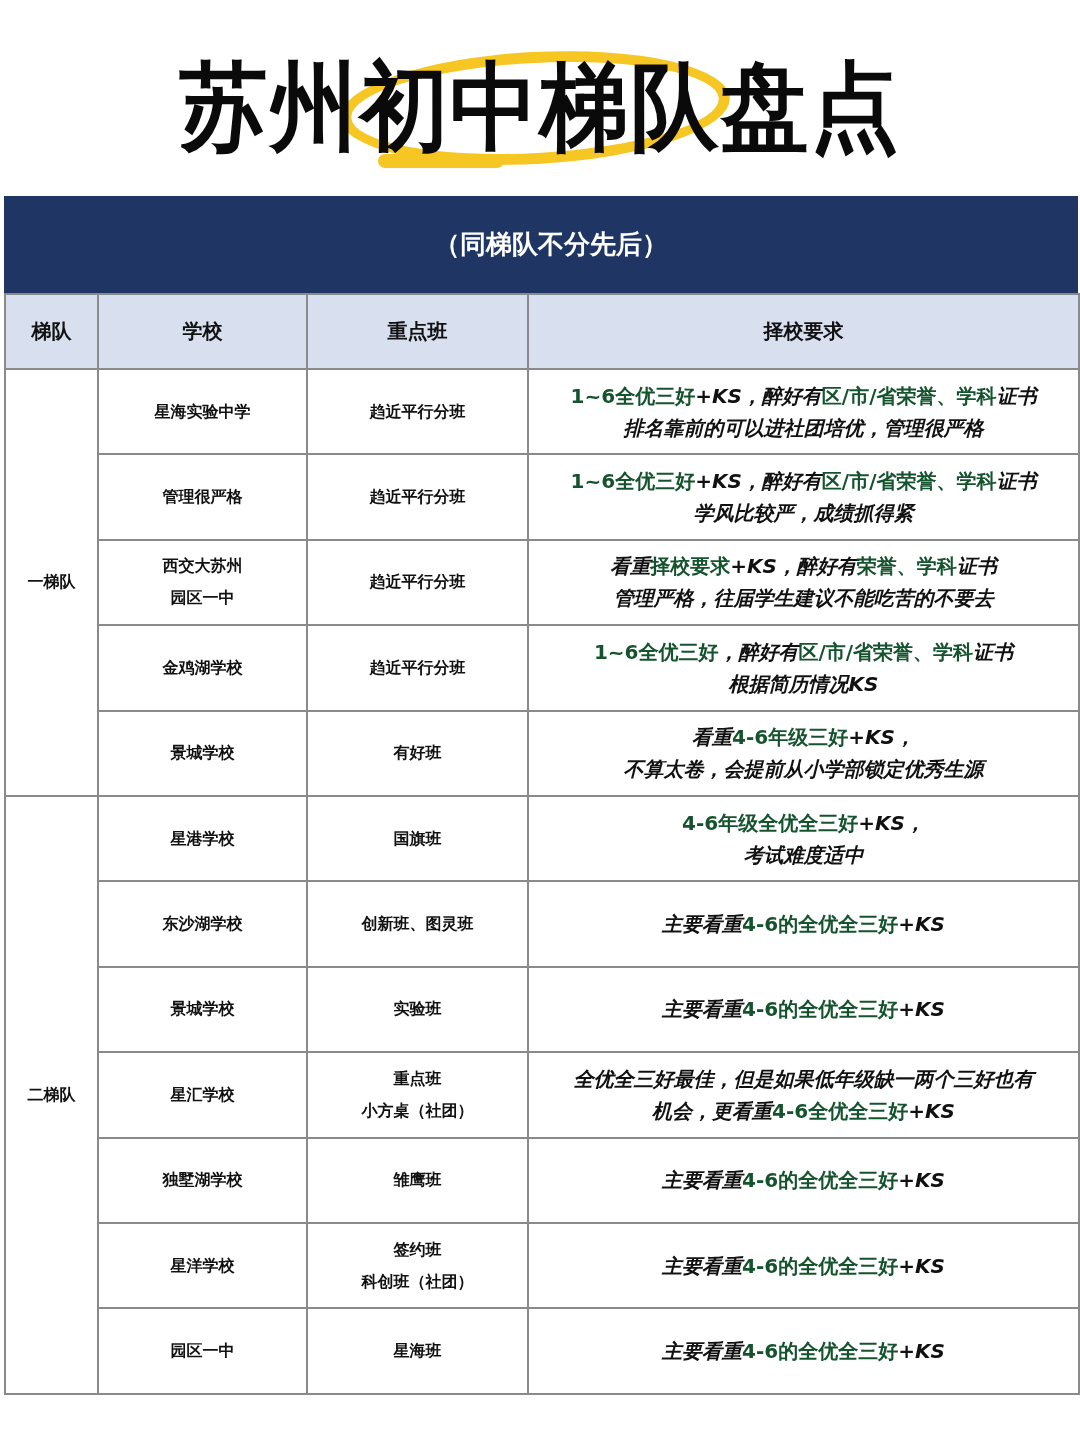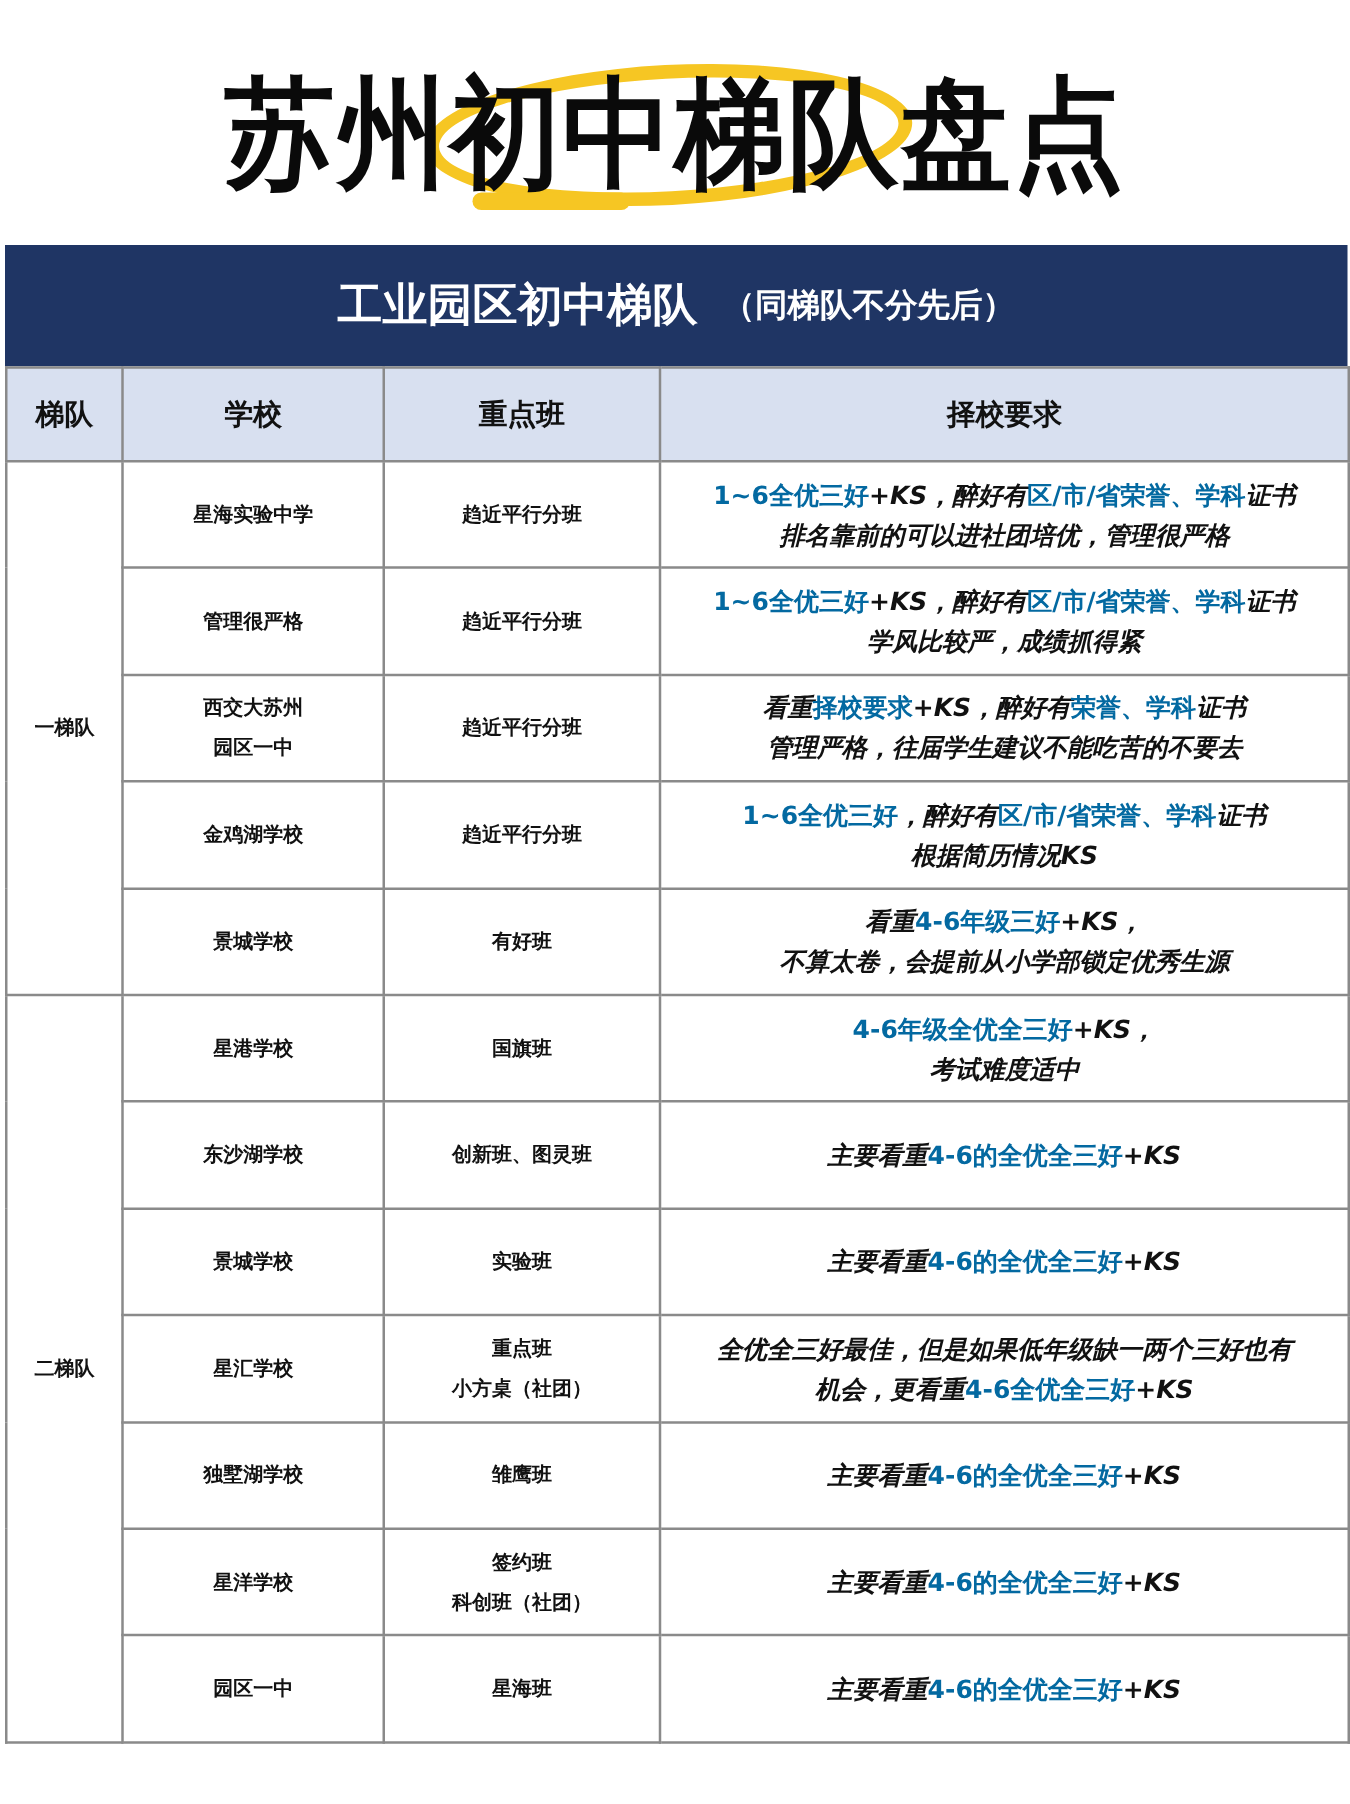--- a/index.html
+++ b/index.html
@@ -37,39 +37,38 @@
   .banner-main { font-size: 36px; }
   .banner-sub { font-size: 26px; margin-left: 20px; }
   table {
     border-collapse: collapse; width: 1074px; table-layout: fixed;
   }
   th, td {
     border: 2px solid #8a8a8a; text-align: center; vertical-align: middle;
     font-weight: bold; padding: 0 8px; box-sizing: border-box;
   }
   thead th {
-    background: #d8e0f0; height: 75px; font-size: 23px; color: #111;
+    background: #d8e0f0; height: 75px; font-size: 20px; color: #111;
   }
   tbody td { height: 85.4px; font-size: 16px; line-height: 32px; background: #fff; }
   td.req { font-size: 20px; }
-  .red { color: #0369a1; }
+  .red { color: #14532d; }
   .blk { color: #111111; font-style: italic; }
 </style>
 </head>
 <body>
 
 <div class="title-wrap">
   <div class="title-ring"></div>
   <div class="title-underline"></div>
   <div class="page-title">苏州初中梯队盘点</div>
 </div>
 
 <div class="table-wrap">
   <div class="banner">
-    <span class="banner-main">工业园区初中梯队</span>
     <span class="banner-sub">（同梯队不分先后）</span>
   </div>
   <table>
     <colgroup>
       <col style="width:93px">
       <col style="width:209px">
       <col style="width:221px">
       <col style="width:551px">
     </colgroup>
     <thead>

